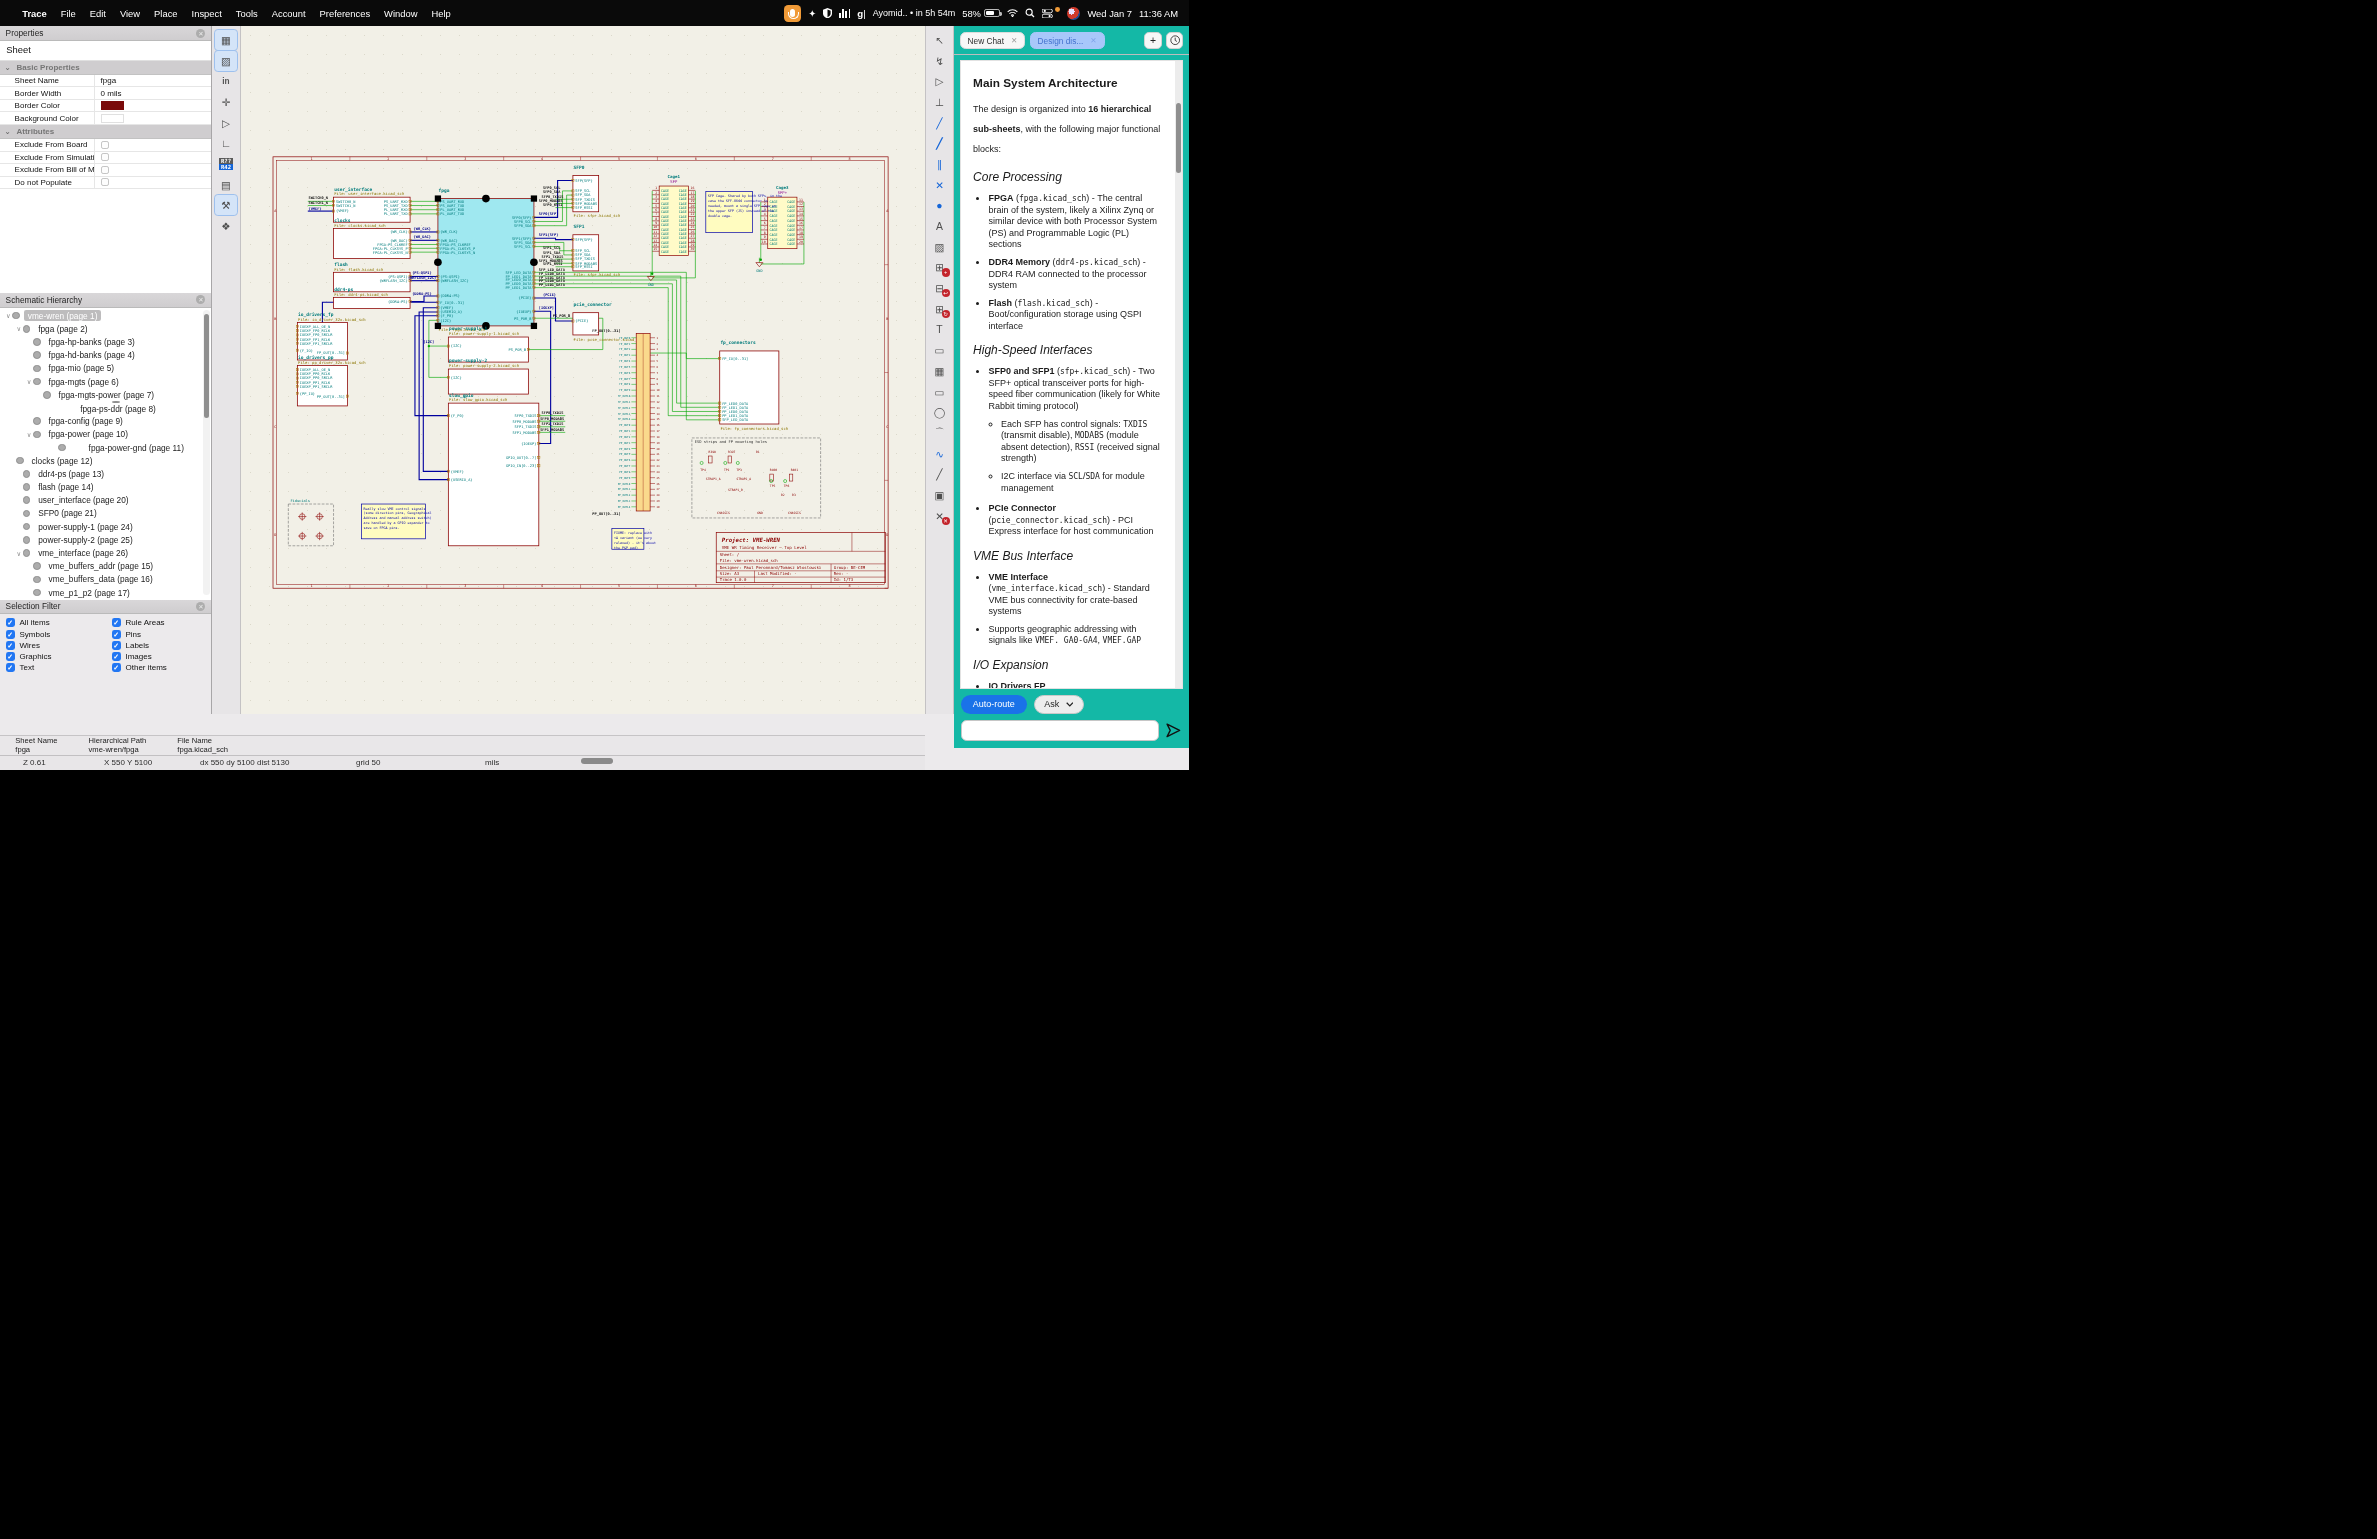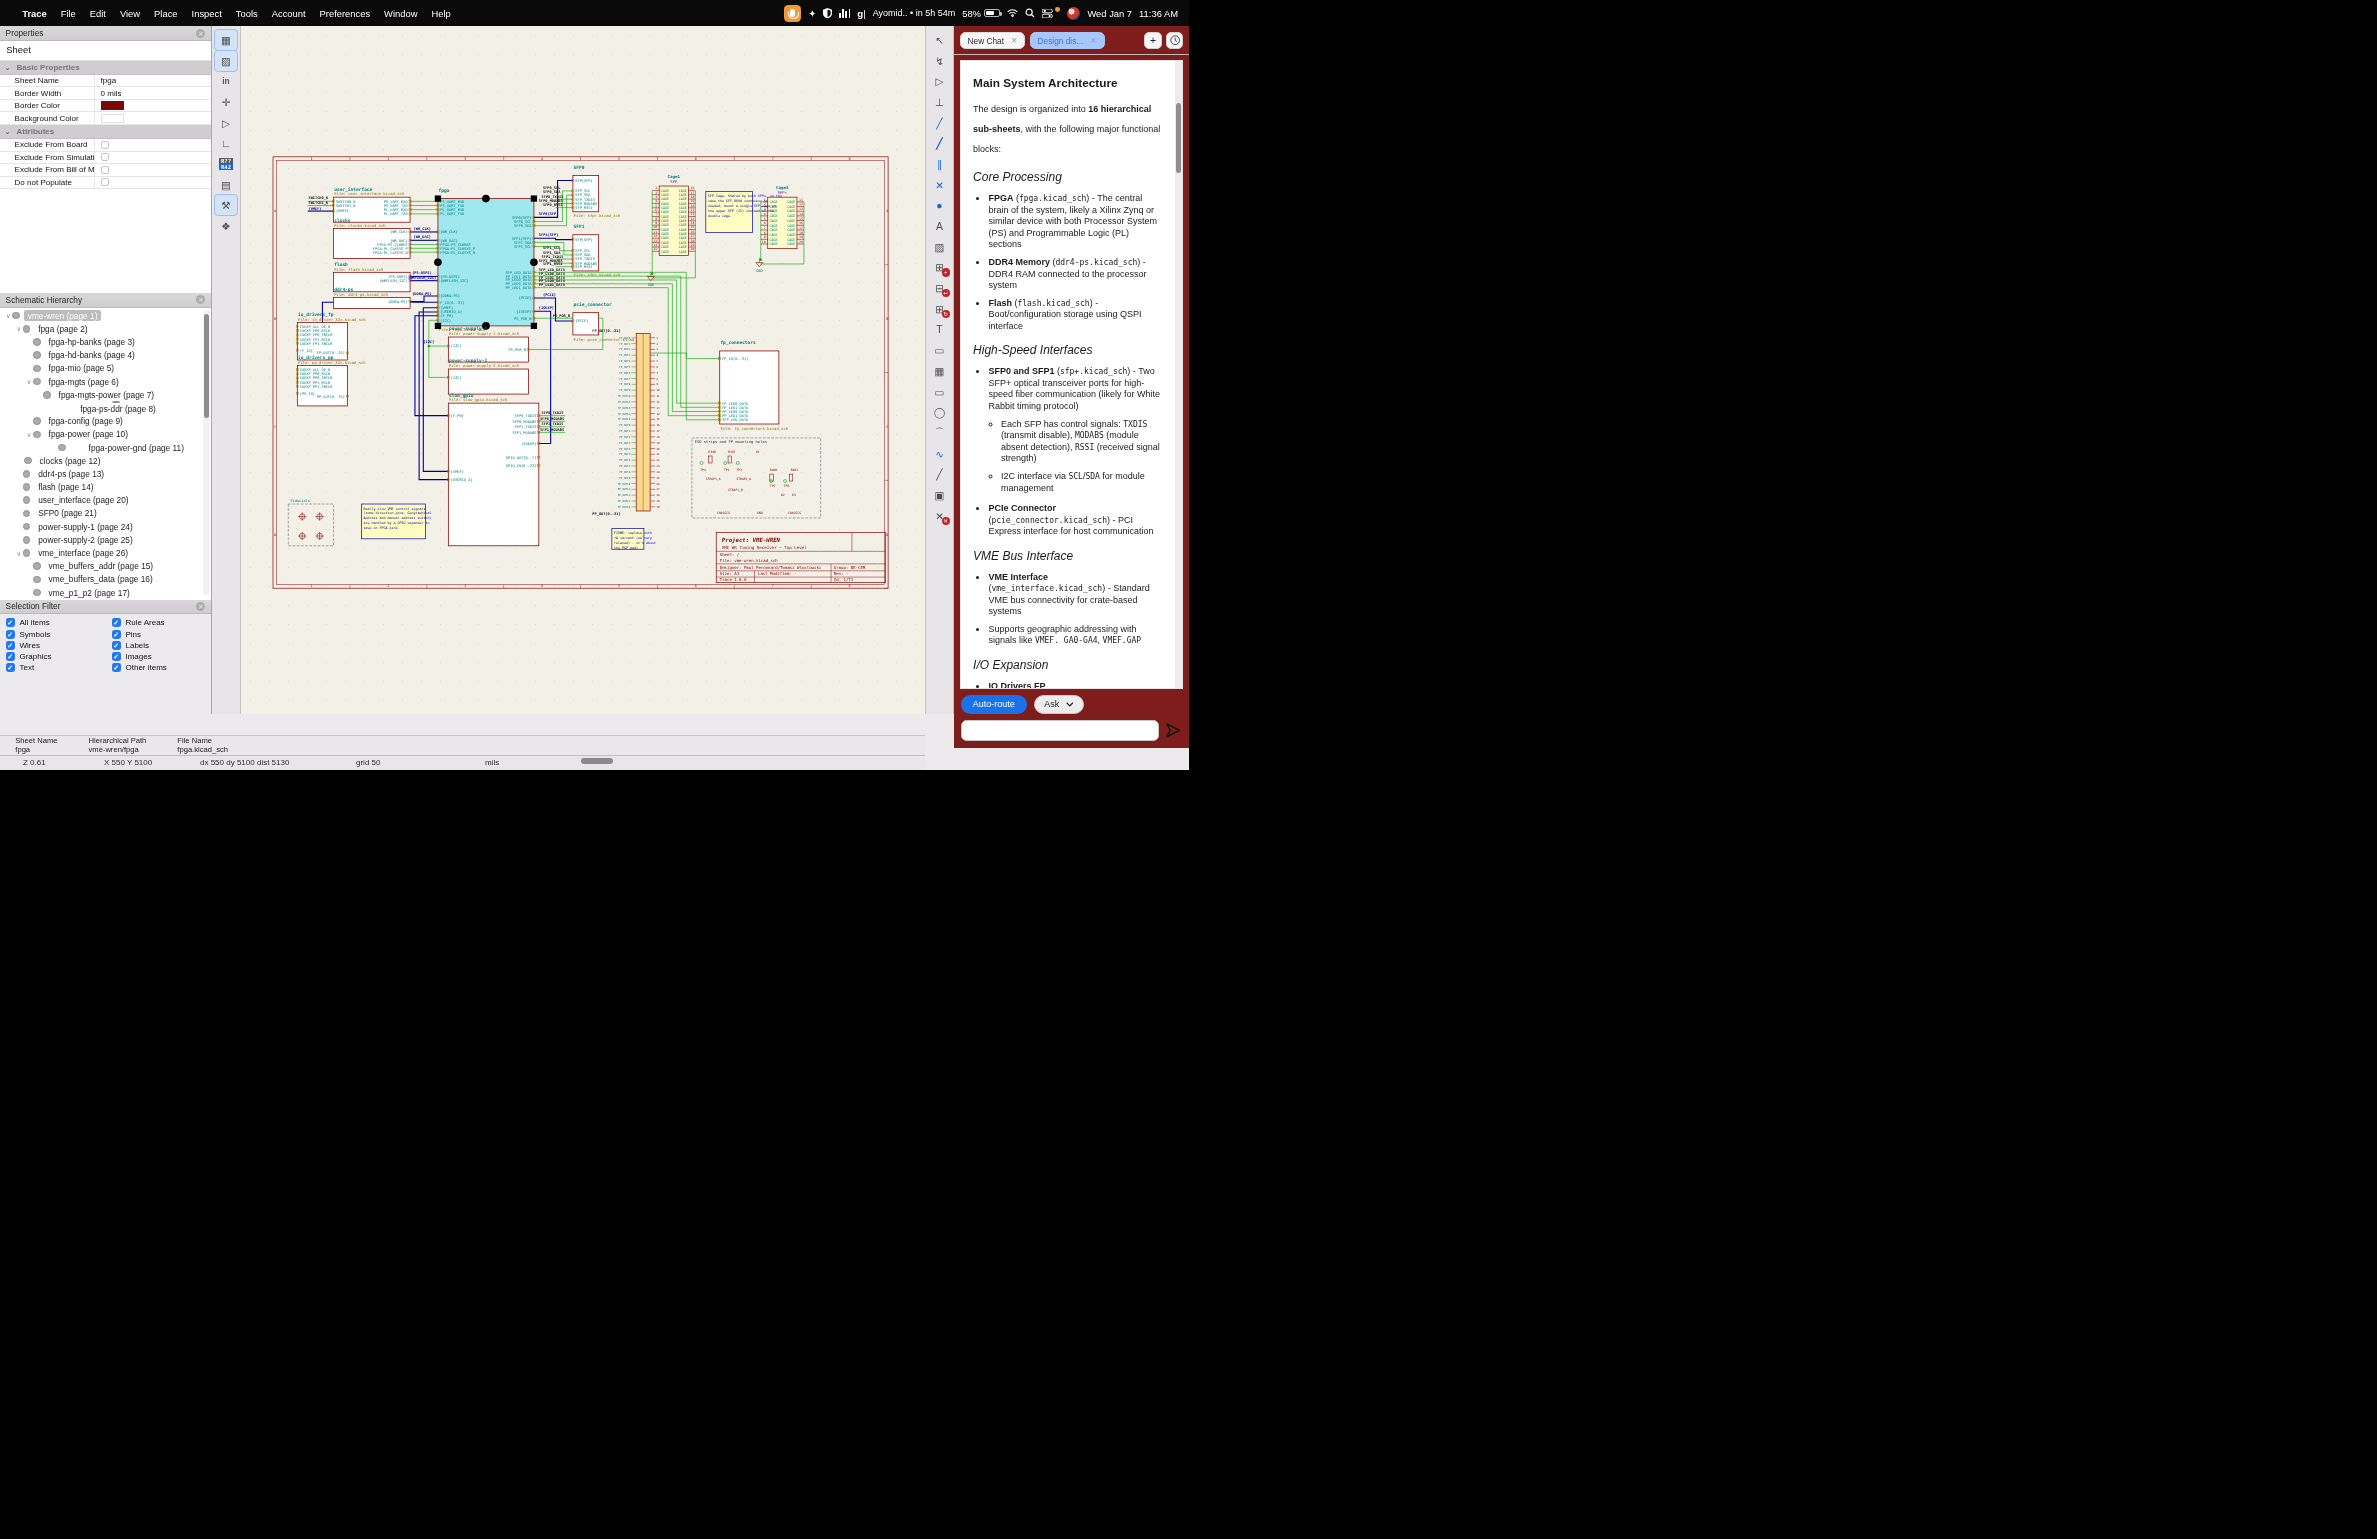--- a/index.html
+++ b/index.html
@@ -75,21 +75,21 @@
   .r42box { display:flex; flex-direction:column; }
   .r42box i { font-style:normal; font-size:5.6px; line-height:6.3px; padding:0 2.1px; color:#fff; font-weight:bold; font-family:"DejaVu Sans Mono",monospace;}
   .r42box i:first-child { background:#5a5a5a; }
   .r42box i:last-child { background:#1565D8; }
 
   #canvas { flex:1; position:relative; background:#F2F0E7; overflow:hidden;
     background-image:radial-gradient(#DBD8CA 0.4px, transparent 0.5px); background-size:19px 19px; }
   #schematic { position:absolute; inset:0; }
 
   
-  #chatpanel { width:235px; background:#7f1d1d; display:flex; flex-direction:column; height:722px; }
+  #chatpanel { width:235px; background:#14b8a6; display:flex; flex-direction:column; height:722px; }
   .tabsrow { display:flex; align-items:center; gap:4.2px; padding:5.6px 5.6px 4.9px 5.6px; border-bottom:0.7px solid #BDBDBD; }
   .tab { height:17.4px; border-radius:5.6px; background:#F7F7F7; border:0.7px solid #DCDCDC; display:flex; align-items:center; gap:7px; padding:0 7px; font-size:8.3px; color:#2e2e2e; }
   .tab .x { color:#9a9a9a; font-size:7.6px; }
   .tab.active { background:#A8C7FA; border-color:#A8C7FA; color:#4472CE; }
   .tab.active .x { color:#7FA4E8; }
   .sqbtn { width:17.4px; height:17.4px; border:0.7px solid #D2D2D2; border-radius:4.9px; background:#F7F7F7; display:flex; align-items:center; justify-content:center; font-size:10.4px; color:#222; }
   #chat-scroll { flex:1; margin:4.9px 5.6px 2.8px 5.6px; background:#FFFFFF; border:0.7px solid #E2E2E2; position:relative; overflow:hidden; padding:11px 21px 5.6px 12.5px; color:#1b1b1b; }
   .c-h2 { font-size:11.8px; font-weight:bold; margin:4.2px 0 9px; }
   .c-p  { font-size:9px; line-height:20px; margin:4px 0 9px; }
   .c-h3 { font-size:12px; font-style:italic; font-weight:normal; margin:11px 0 9px; }
@@ -307,21 +307,21 @@
             <div class="trow" style="padding-left: 25px;">
               <span class="chev">∨</span>
               <span class="snode"></span>
               <span class="lbl">fpga-power (page 10)</span>
             </div>
             <div class="trow" style="padding-left: 35px; gap: 15px;">
               <span class="spc"></span>
               <span class="snode"></span>
               <span class="lbl">fpga-power-gnd (page 11)</span>
             </div>
-            <div class="trow" style="padding-left: 16px;">
+            <div class="trow" style="padding-left: 8px;">
               <span class="spc"></span>
               <span class="snode"></span>
               <span class="lbl">clocks (page 12)</span>
             </div>
             <div class="trow" style="padding-left: 14.6px;">
               <span class="spc"></span>
               <span class="snode"></span>
               <span class="lbl">ddr4-ps (page 13)</span>
             </div>
             <div class="trow" style="padding-left: 14.6px;">

